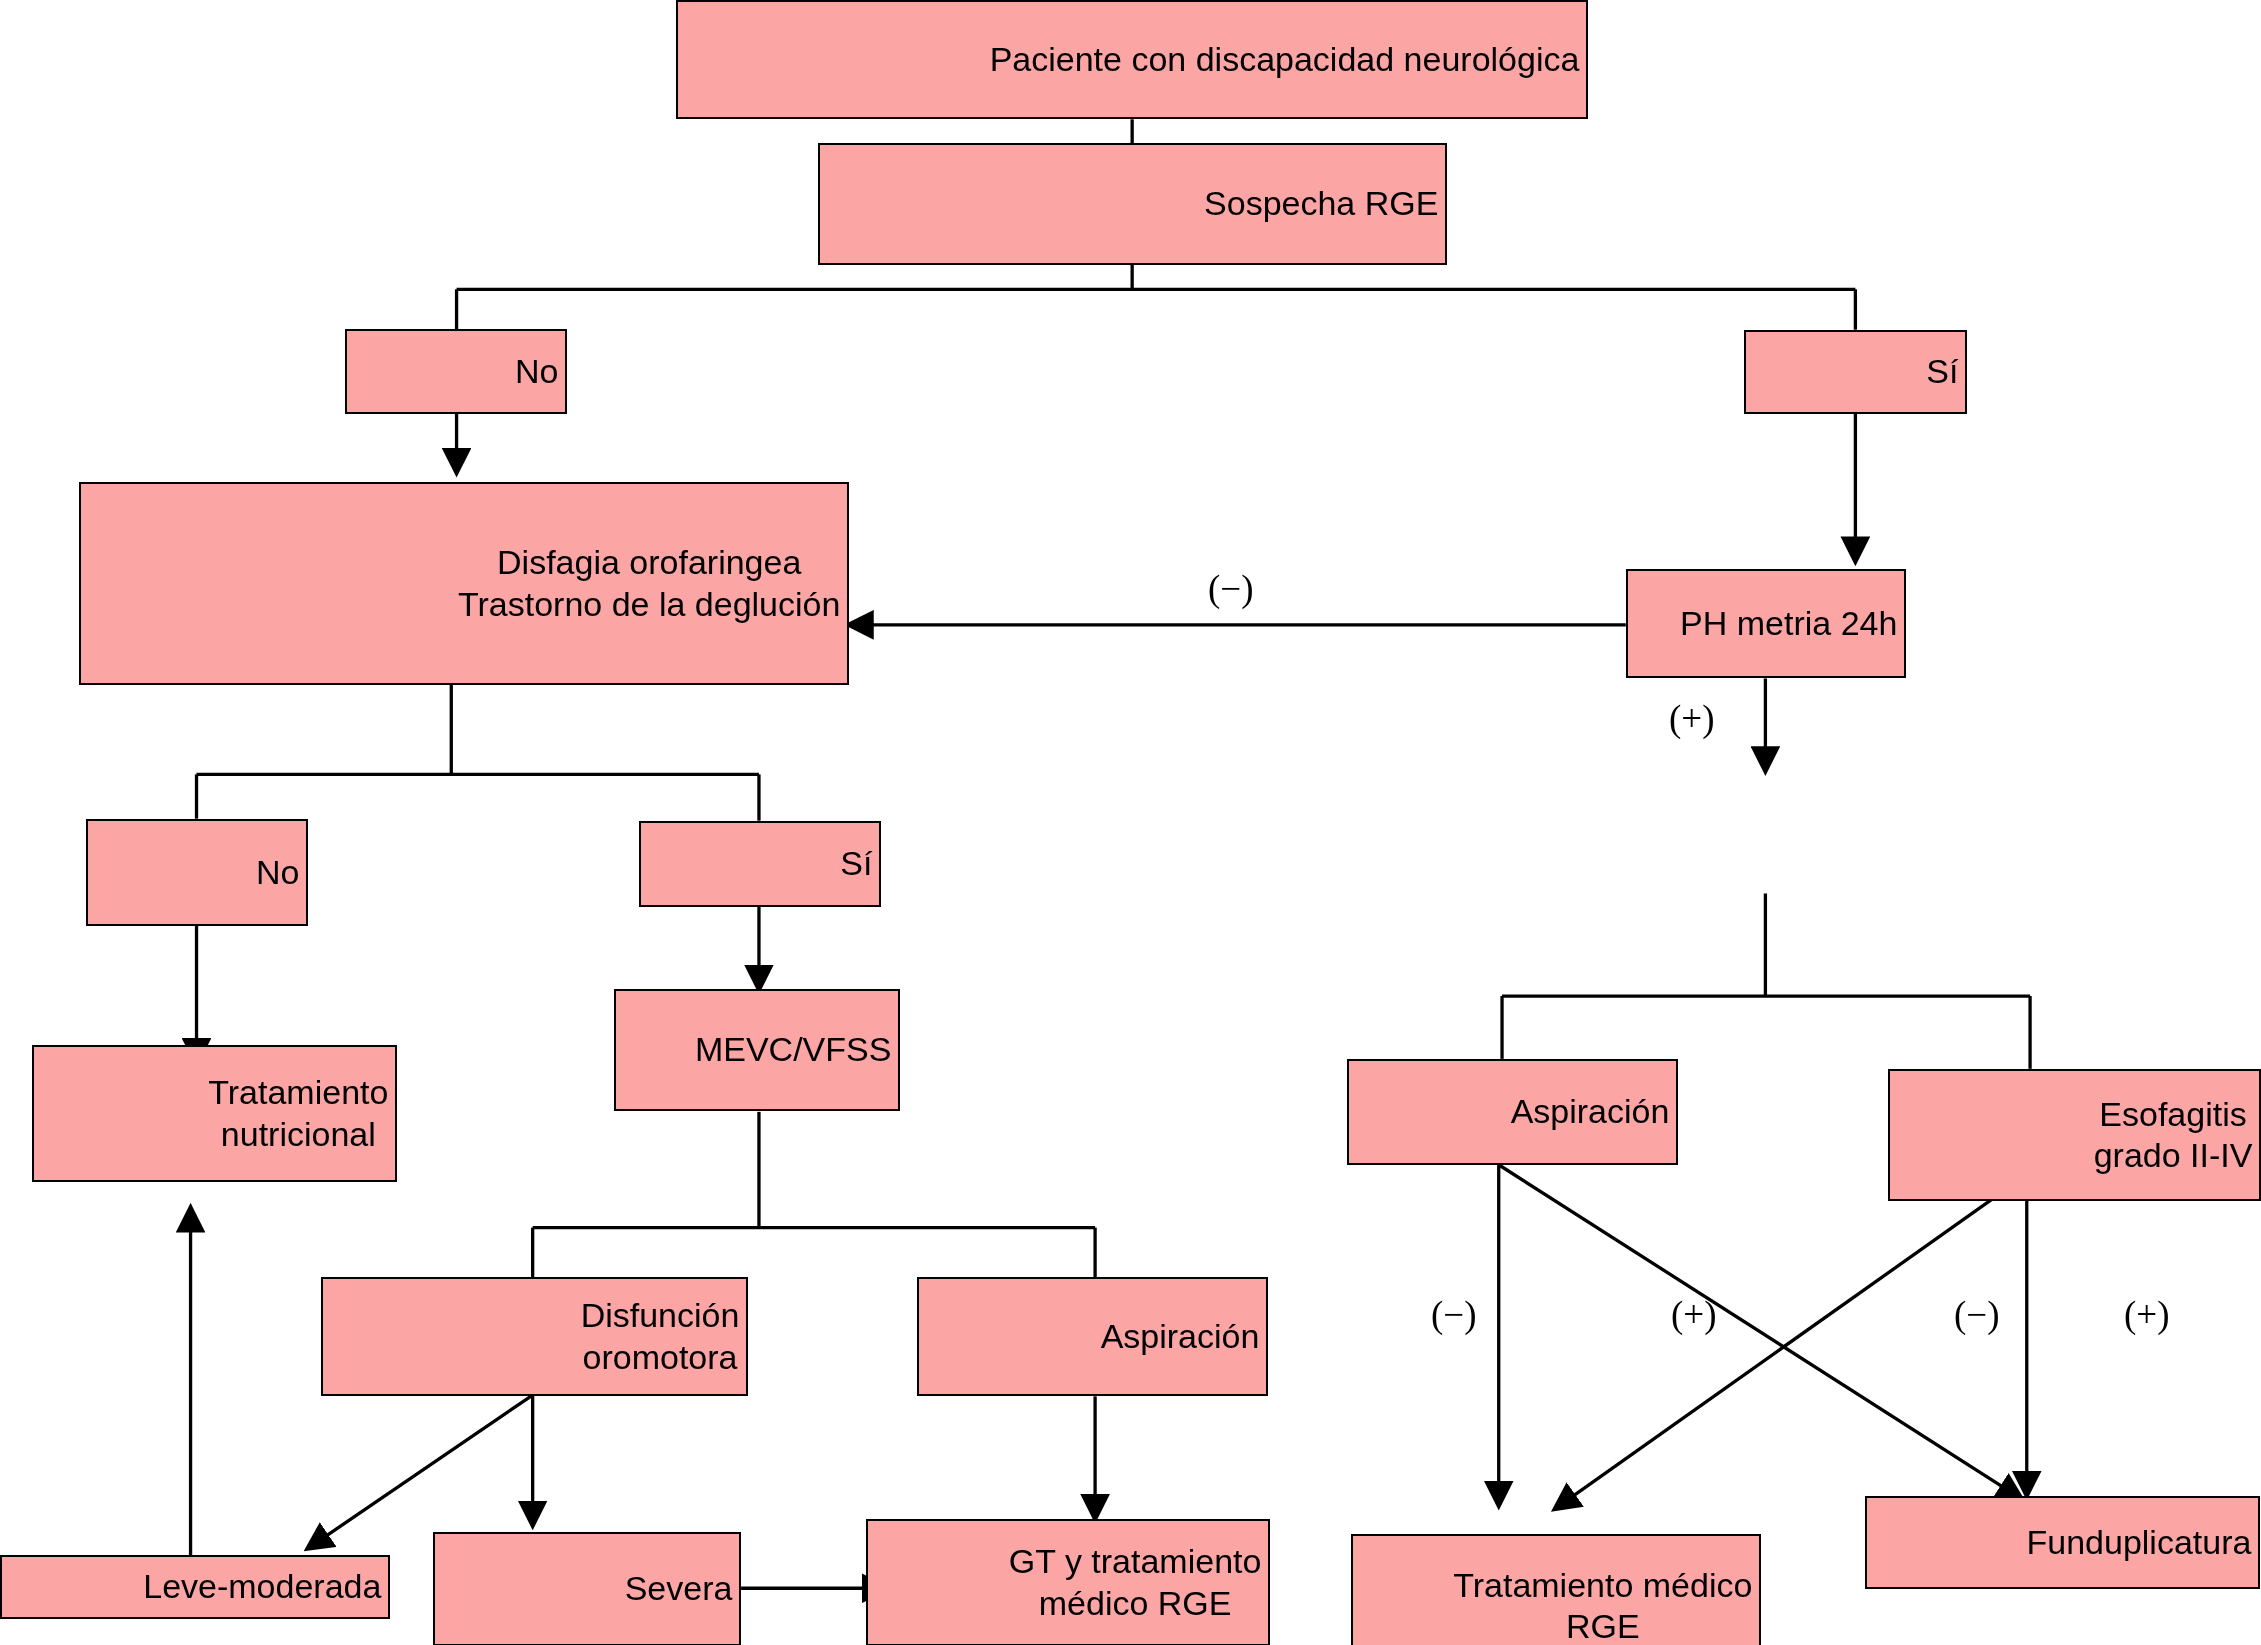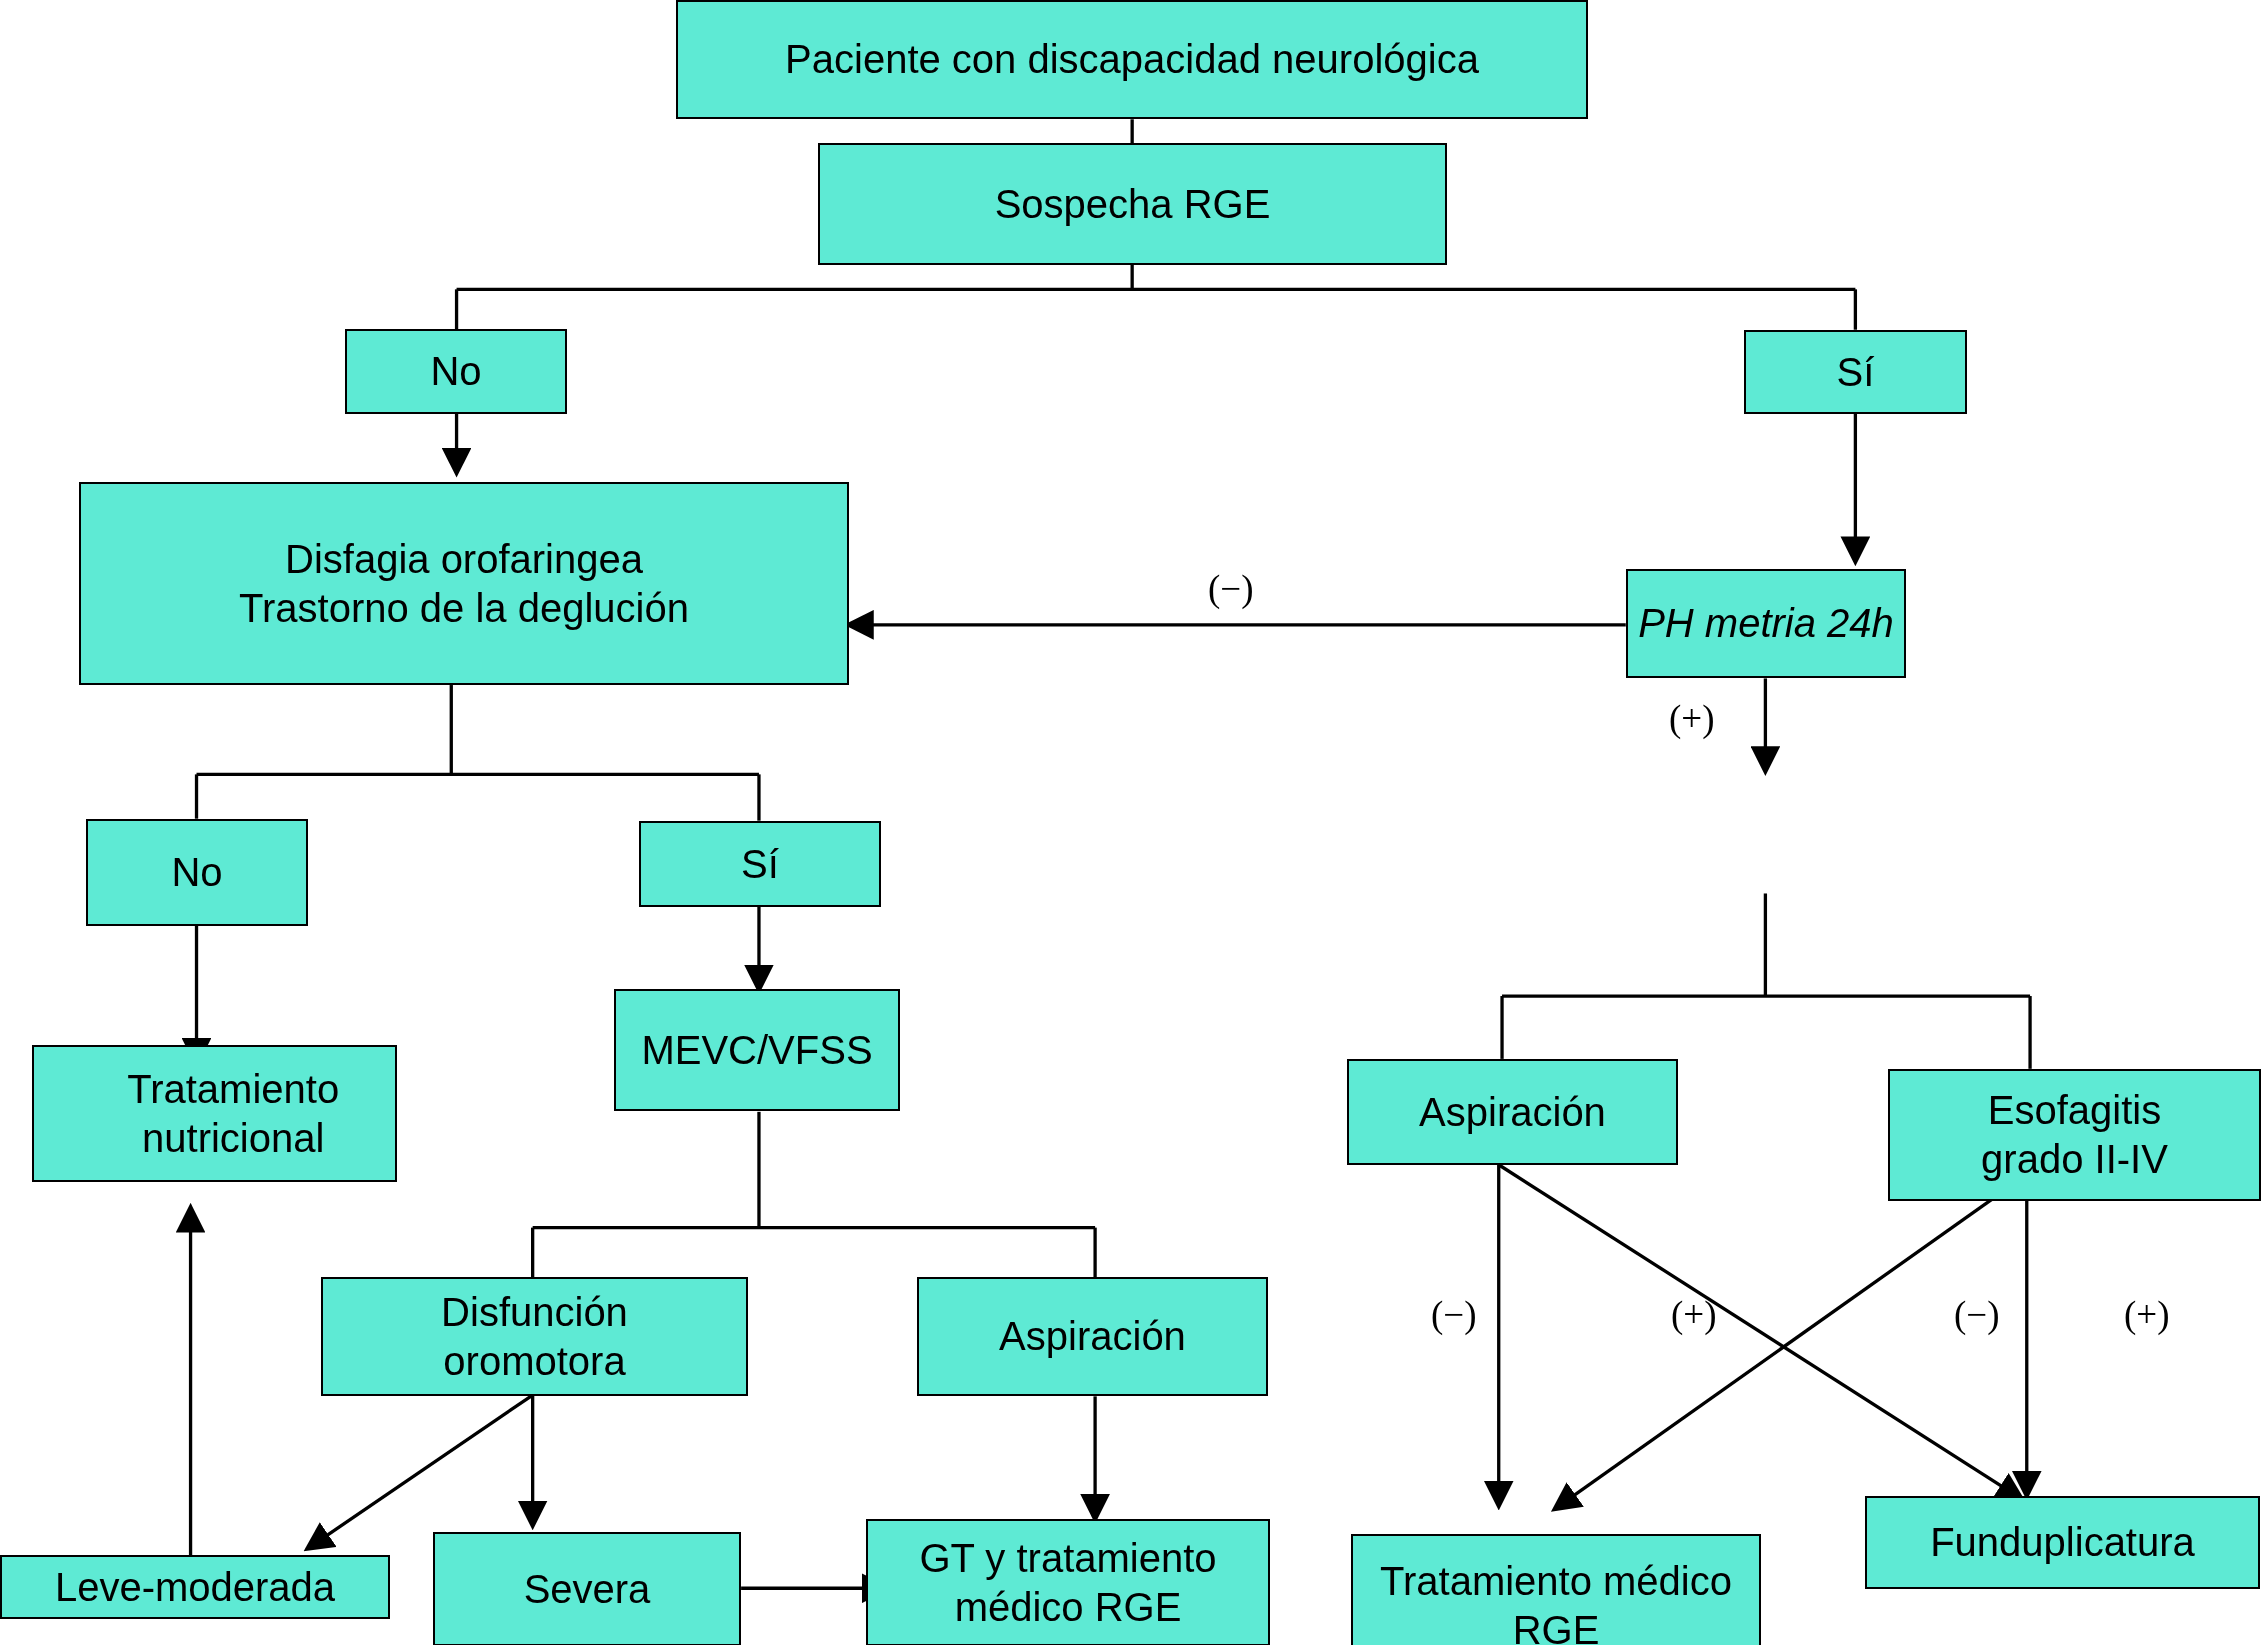--- a/index.html
+++ b/index.html
@@ -19,27 +19,27 @@
     top: 0;
     left: 0;
     width: 2261px;
     height: 1646px;
     pointer-events: none;
   }
   .node {
     position: absolute;
     box-sizing: border-box;
     border: 2.6px solid #000000;
-    background: #5eead4;
+    background: #fca5a5;
     display: flex;
     align-items: center;
-    justify-content: center;
+    justify-content: flex-end;
     text-align: center;
     color: #000000;
-    font-size: 40px;
+    font-size: 34px;
     line-height: 1.22;
     font-family: "Liberation Sans", sans-serif;
     white-space: pre-line;
     padding: 2.6px 6.6px;
   }
   .edge-label {
     position: absolute;
     color: #000000;
     font-size: 37px;
     font-family: "Liberation Serif", serif;
@@ -131,21 +131,21 @@
 
   <div class="node" style="left:1744px; top:330px; width:223px; height:84px;">
     <span>Sí</span>
   </div>
 
   <div class="node" style="left:79px; top:482px; width:770px; height:203px;">
     <span>Disfagia orofaringea
 Trastorno de la deglución</span>
   </div>
 
-  <div class="node" style="left:1626px; top:569px; width:280px; height:109px;font-style:italic;">
+  <div class="node" style="left:1626px; top:569px; width:280px; height:109px;">
     <span>PH metria 24h</span>
   </div>
 
 
   <div class="node" style="left:86px; top:819px; width:222px; height:107px;">
     <span>No</span>
   </div>
 
   <div class="node" style="left:639px; top:821px; width:242px; height:86px;">
     <span>Sí</span>

